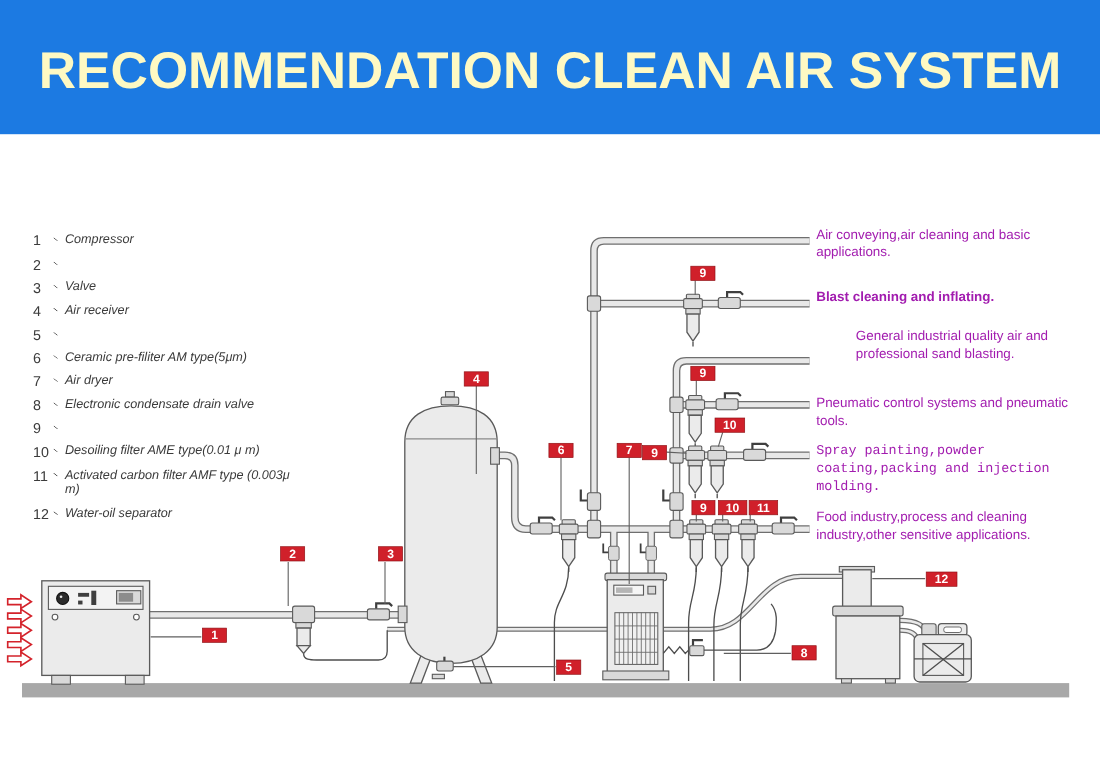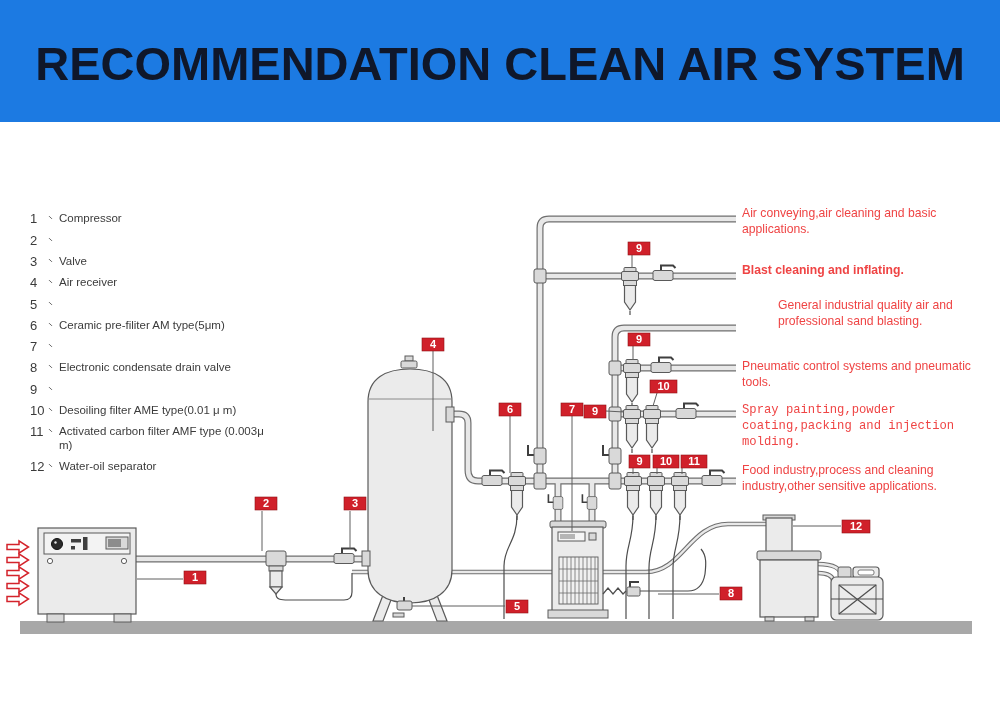--- a/index.html
+++ b/index.html
@@ -1,24 +1,24 @@
 <!DOCTYPE html>
 <html><head>
 <meta charset="utf-8">
 <style>
   html,body{margin:0;padding:0;}
   body{width:1000px;height:704px;position:relative;background:#fff;font-family:"Liberation Sans",sans-serif;overflow:hidden;}
   .banner{position:absolute;left:0;top:0;width:1000px;height:122px;background:#1c7ae2;display:flex;align-items:center;justify-content:center;}
-  .banner h1{margin:0;padding-top:4px;color:#0f172a;font-weight:bold;font-size:47px;letter-spacing:0;white-space:nowrap;}
+  .banner h1{margin:0;padding-top:4px;color:#fef9c3;font-weight:bold;font-size:47px;letter-spacing:0;white-space:nowrap;}
   .legend{position:absolute;left:30px;top:212px;width:250px;list-style:none;margin:0;padding:0;}
   .legend li{display:flex;margin-bottom:8px;color:#3b3b3b;}
   .lnum{width:29px;flex:none;font-size:13px;line-height:13px;position:relative;}
   .tick{position:absolute;right:6px;top:5px;width:5px;height:0;border-bottom:1.7px solid #4c4c4c;transform:rotate(38deg);border-radius:2px;}
-  .ltext{font-size:11.5px;line-height:13.5px;width:212px;}
-  .app{position:absolute;left:742px;width:240px;font-size:12.2px;line-height:15.8px;color:#ef4444;}
+  .ltext{font-size:11.5px;line-height:13.5px;width:212px;font-style:italic;}
+  .app{position:absolute;left:742px;width:240px;font-size:12.2px;line-height:15.8px;color:#a21caf;}
   .a0{top:206px;} .a1{top:263px;font-weight:bold;} .a2{top:298px;margin-left:36px;} .a3{top:359px;} .a4{top:403px;font-family:Liberation Mono, monospace;} .a5{top:463px;}
   svg.diagram{position:absolute;left:0;top:0;}
   .mk{fill:#d0202a;stroke:#8f1216;stroke-width:.6;}
   .mkt{fill:#fff;font-size:11px;font-weight:bold;text-anchor:middle;}
   .pipe-o{stroke:#6f6f6f;stroke-width:7;fill:none;}
   .pipe-i{stroke:#e8e8e8;stroke-width:4.6;fill:none;}
   .tpipe-o{stroke:#6f6f6f;stroke-width:4.6;fill:none;}
   .tpipe-i{stroke:#e9e9e9;stroke-width:2.4;fill:none;}
   .thin{stroke:#4d4d4d;stroke-width:1.2;fill:none;}
   .thin2{stroke:#3f3f3f;stroke-width:2;fill:none;}
@@ -53,20 +53,21 @@
     </li>
   <li>
       <span class="lnum"><span>5</span><span class="tick"></span></span>
     </li>
   <li>
       <span class="lnum"><span>6</span><span class="tick"></span></span>
       <span class="ltext">Ceramic pre-filiter AM type(5μm)</span>
     </li>
   <li>
       <span class="lnum"><span>7</span><span class="tick"></span></span>
+      <span class="ltext">Air dryer</span>
     </li>
   <li>
       <span class="lnum"><span>8</span><span class="tick"></span></span>
       <span class="ltext">Electronic condensate drain valve</span>
     </li>
   <li>
       <span class="lnum"><span>9</span><span class="tick"></span></span>
     </li>
   <li>
       <span class="lnum"><span>10</span><span class="tick"></span></span>

